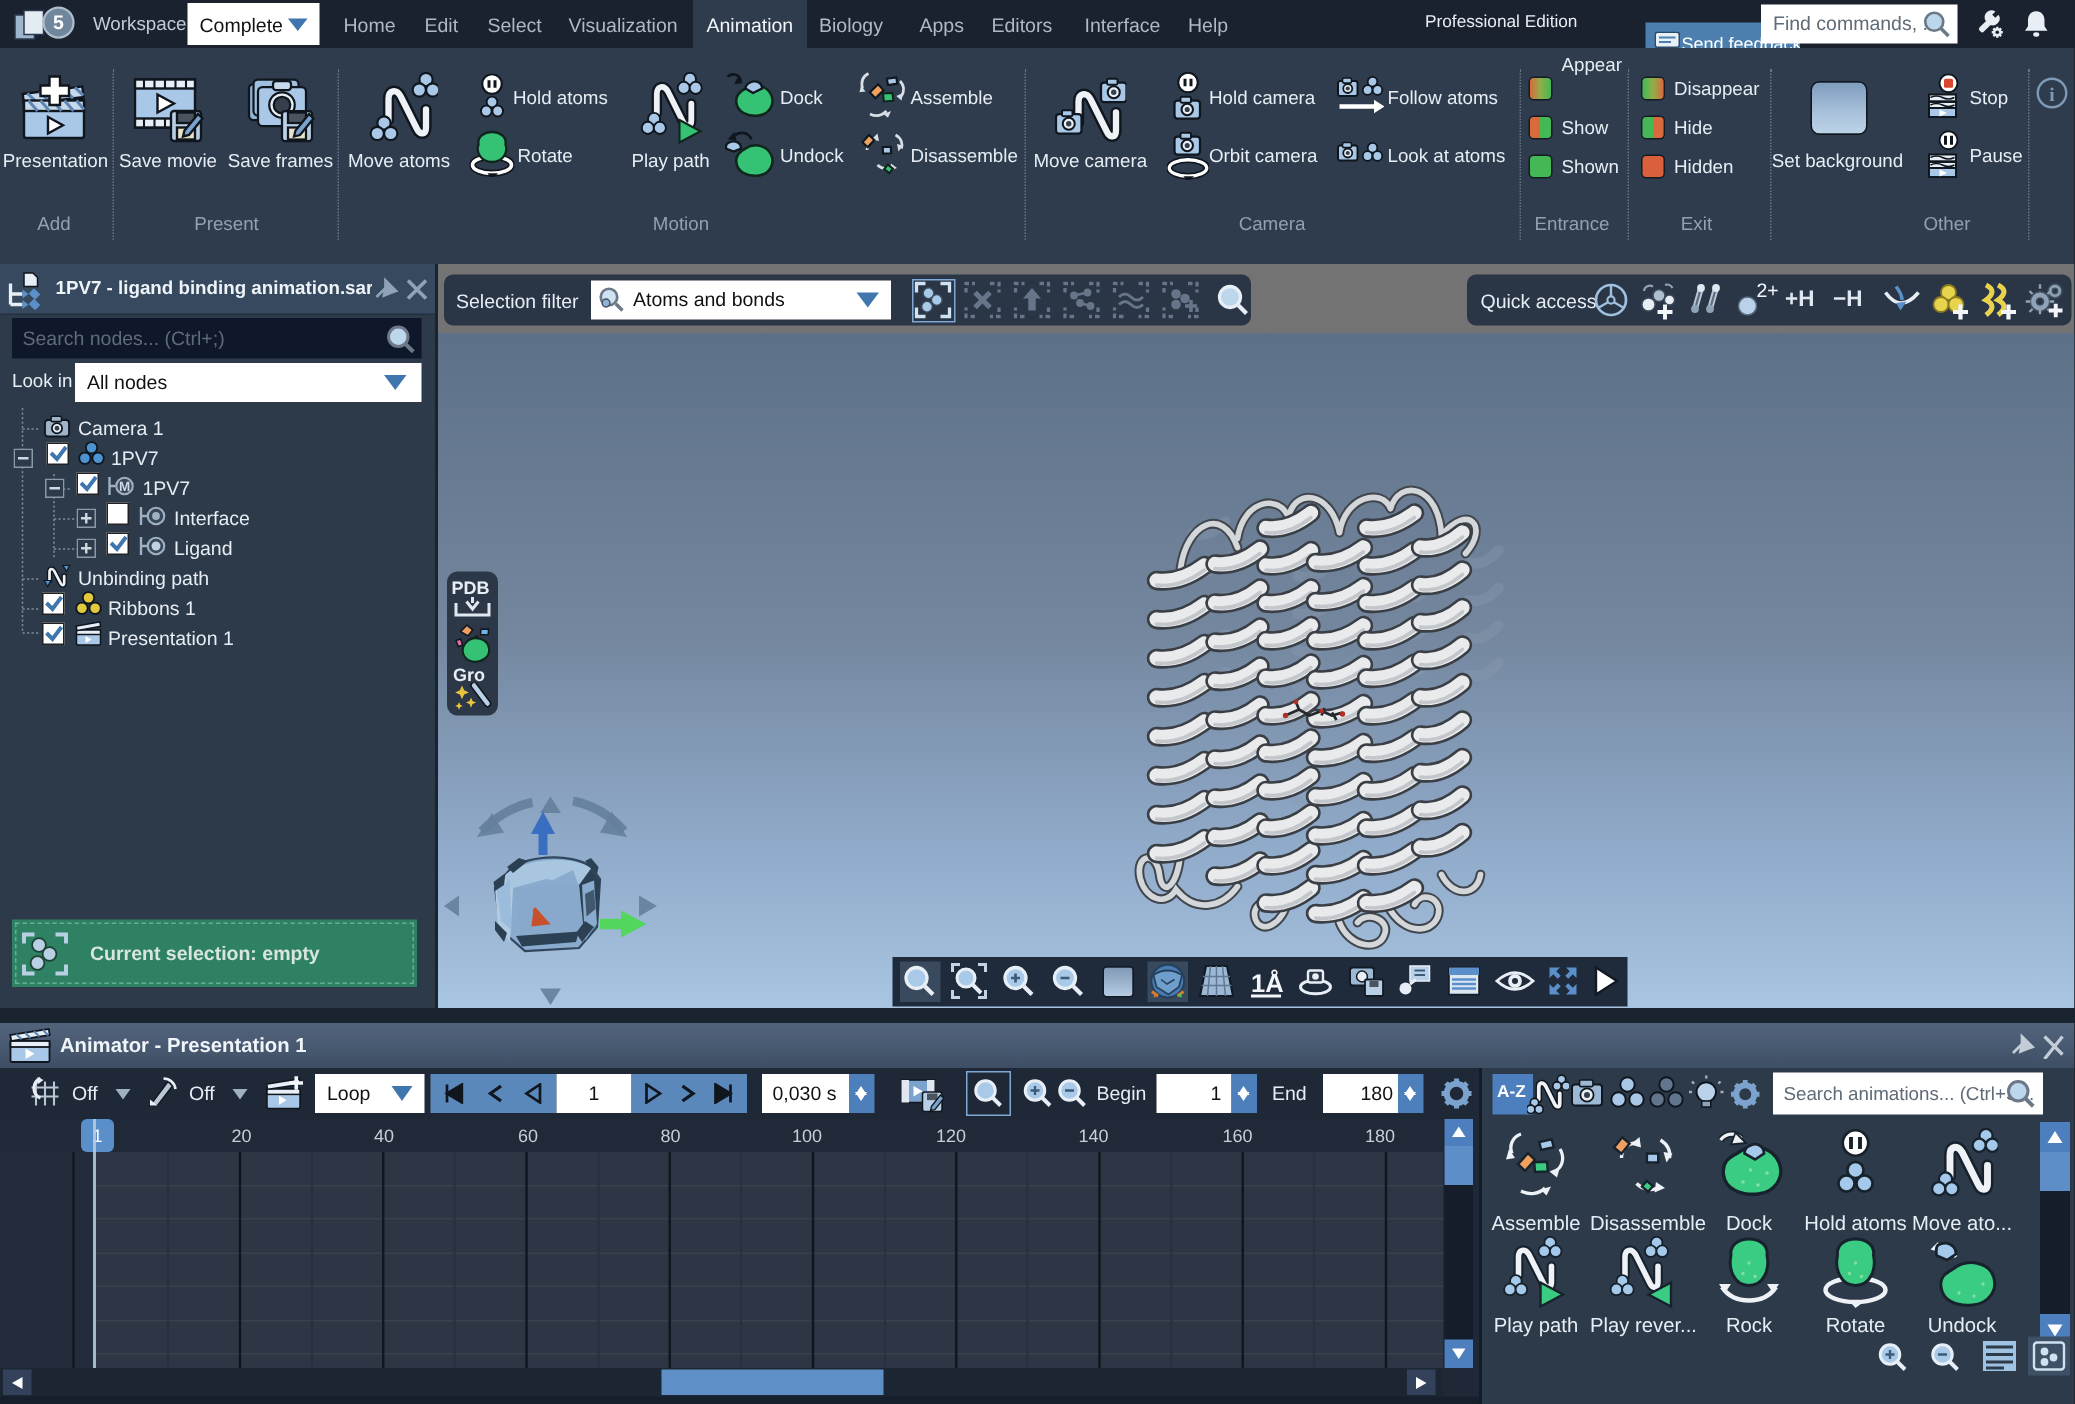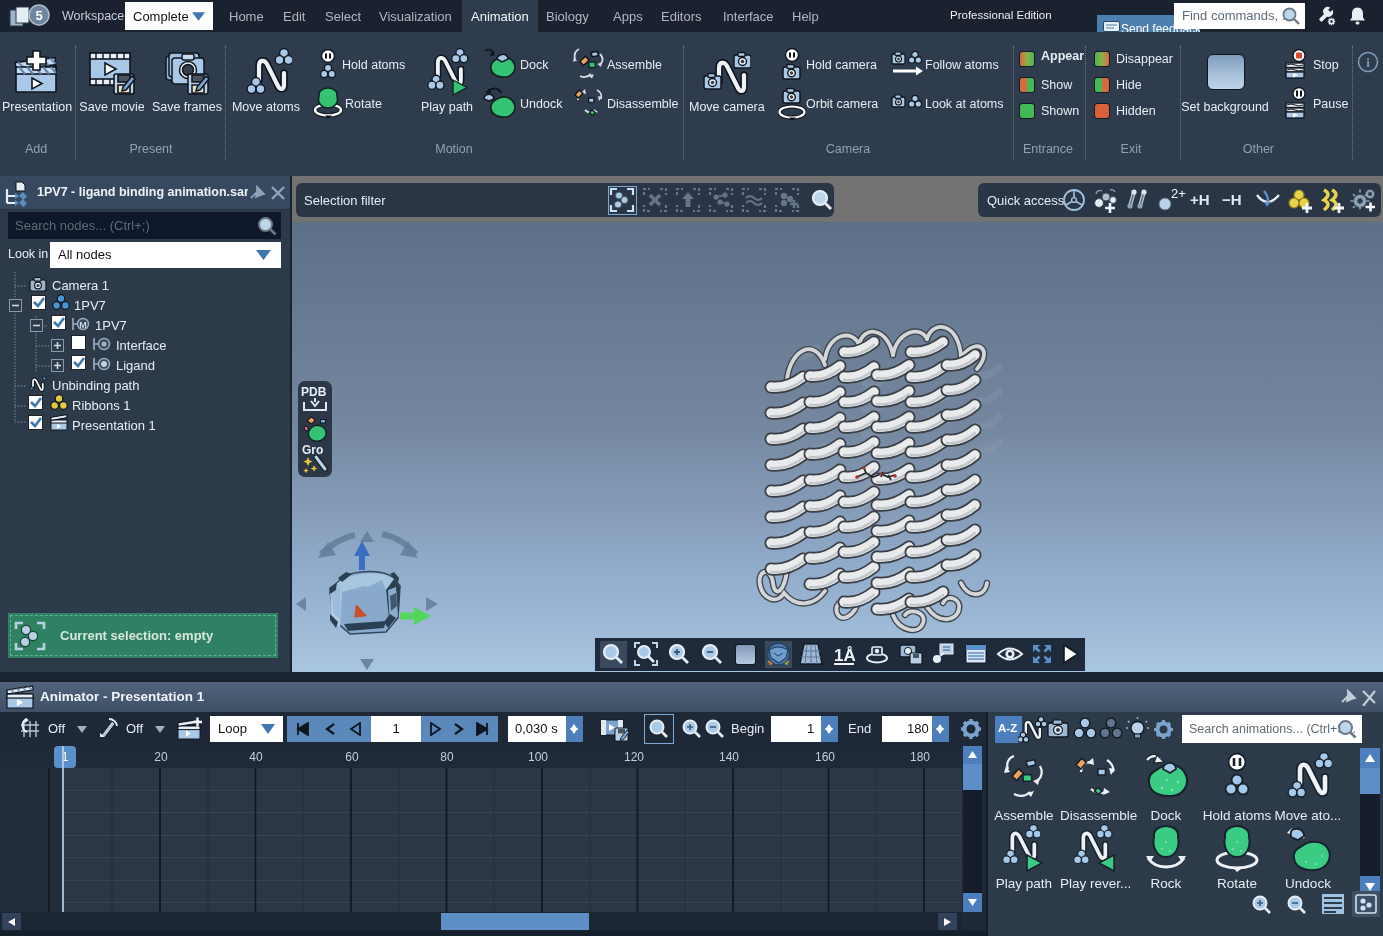--- a/index.html
+++ b/index.html
@@ -97,21 +97,21 @@
   <div class="abs rs" style="left:1013px;"></div>
   <div class="abs rs" style="left:1085px;"></div>
   <div class="abs rs" style="left:1180px;"></div>
   <div class="abs rs" style="left:1352px;"></div>
   <div class="tx gl" style="left:16px;width:40px;">Add</div>
   <div class="tx gl" style="left:116px;width:70px;">Present</div>
   <div class="tx gl" style="left:414px;width:80px;">Motion</div>
   <div class="tx gl" style="left:808px;width:80px;">Camera</div>
   <div class="tx gl" style="left:1014px;width:68px;">Entrance</div>
   <div class="tx gl" style="left:1101px;width:60px;">Exit</div>
-  <div class="tx gl" style="left:1194px;width:80px;text-align:right;">Other</div>
+  <div class="tx gl" style="left:1258px;width:80px;">Other</div>
 
   <svg class="abs" style="left:13px;top:18px" width="46" height="44" viewBox="0 0 46 44">
     <g stroke="#10161e" stroke-width="1.6">
       <rect x="3" y="16" width="40" height="26" rx="1.5" fill="#a9c7e6"></rect>
       <g transform="rotate(-7 23 10)">
             <rect x="2" y="10" width="40" height="7" fill="#c7d9ec"></rect>
             <path d="M5,10 l6,7 M13,10 l6,7 M21,10 l6,7 M29,10 l6,7 M37,10 l5,6" stroke-width="2" stroke="#5f86b2"></path>
           </g>
       <rect x="3" y="17" width="40" height="7" fill="#c7d9ec"></rect>
           <path d="M6,17 l6,7 M14,17 l6,7 M22,17 l6,7 M30,17 l6,7 M38,17 l5,6" stroke-width="2" stroke="#5f86b2"></path>
@@ -314,21 +314,21 @@
     <circle cx="7.5" cy="10" r="1.4" fill="#36404c"></circle>
     <g fill="#a9c7e6" stroke="#10161e" stroke-width="1.2">
       <circle cx="24" cy="6.5" r="3.2"></circle>
           <circle cx="20.7" cy="12" r="3.2"></circle>
           <circle cx="27.3" cy="12" r="3.2"></circle>
     </g>
   </svg>
   <div class="tx" style="left:925px;top:65px;">Look at atoms</div>
 
   <div class="abs sq" style="left:1020px;top:20px;background:linear-gradient(90deg,#d96a3c,#8faf4a,#44b854);"></div>
-  <div class="tx" style="left:1041px;top:17px;font-weight:bold;">Appear</div>
+  <div class="tx" style="left:1041px;top:4px;">Appear</div>
   <div class="abs sq" style="left:1020px;top:46px;background:linear-gradient(90deg,#d96a3c 50%,#44b854 50%);"></div>
   <div class="tx" style="left:1041px;top:46px;">Show</div>
   <div class="abs sq" style="left:1020px;top:72px;background:#44b854;"></div>
   <div class="tx" style="left:1041px;top:72px;">Shown</div>
 
   <div class="abs sq" style="left:1095px;top:20px;background:linear-gradient(90deg,#44b854,#8faf4a,#d96a3c);"></div>
   <div class="tx" style="left:1116px;top:20px;">Disappear</div>
   <div class="abs sq" style="left:1095px;top:46px;background:linear-gradient(90deg,#44b854 50%,#d96a3c 50%);"></div>
   <div class="tx" style="left:1116px;top:46px;">Hide</div>
   <div class="abs sq" style="left:1095px;top:72px;background:#d9603a;"></div>
@@ -533,20 +533,31 @@
       </g>
     </svg>
     <div class="tx" style="left:52px;top:15px;color:#d8e6df;font-weight:bold;font-size:13px;">Current selection: empty</div>
   </div>
 </div>
 
 <div id="viewport" class="abs" style="left:290px;top:176px;width:1093px;height:496px;background:#737373;border-left:2px solid #1a2330;">
 
   <div class="abs" style="left:4px;top:7px;width:538px;height:34px;background:#2a3545;border-radius:6px;">
     <div class="tx" style="left:8px;top:10px;font-size:13px;">Selection filter</div>
+    <div class="abs" style="left:98px;top:4px;width:200px;height:26px;background:#fff;">
+      <svg class="abs" style="left:4px;top:3px" width="20" height="20" viewBox="0 0 20 20">
+        <circle cx="8" cy="8" r="5.5" fill="#cfe2f2" stroke="#6c7886" stroke-width="1.8"></circle>
+        <line x1="12.5" y1="12.5" x2="17" y2="17" stroke="#6c7886" stroke-width="2.2"></line>
+        <circle cx="6" cy="12" r="2.6" fill="#8fb2d6" stroke="#44505c"></circle>
+      </svg>
+      <div class="tx" style="left:28px;top:5px;color:#111;font-size:13px;">Atoms and bonds</div>
+      <svg class="abs" style="left:176px;top:7px" width="17" height="12" viewBox="0 0 17 12">
+            <path d="M1,1 h15 l-7.5,10 z" fill="#3f76ae"></path>
+          </svg>
+    </div>
     <div class="abs selbtn on" style="left:313px;">
       <svg width="26" height="26" viewBox="0 0 26 26">
             <path d="M2,8 v-6 h6 M18,2 h6 v6 M24,18 v6 h-6 M8,24 H2 v-6" fill="none" stroke="#cfe2f4" stroke-width="2.2"></path>
       <g fill="#a9c9e8" stroke="#3c4b5c">
               <circle cx="10" cy="8.5" r="3.6"></circle>
               <circle cx="15.5" cy="13" r="3.6"></circle>
               <circle cx="9" cy="17.5" r="3.6"></circle>
             </g>
           </svg>
     </div>

